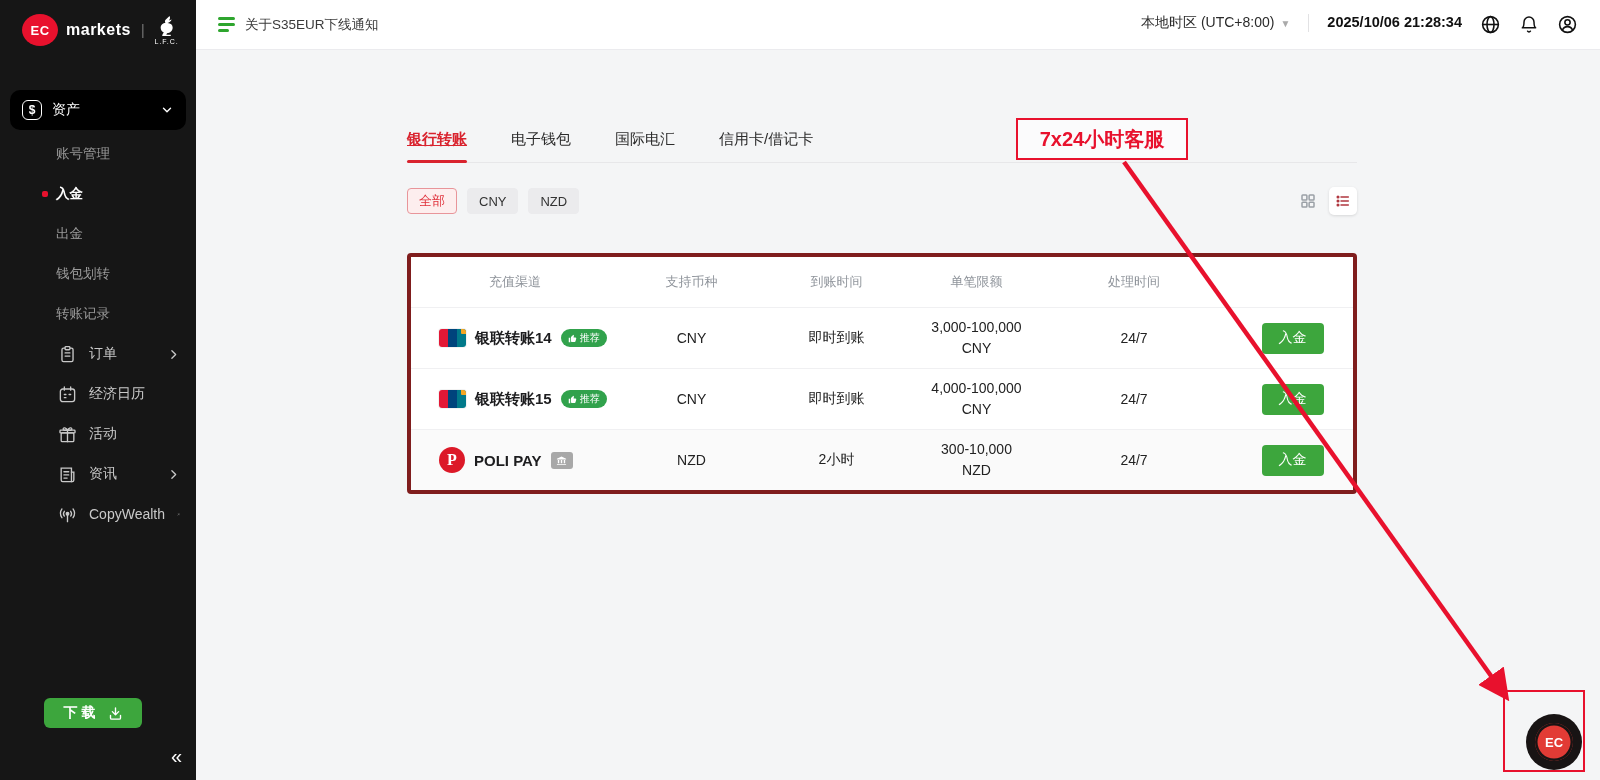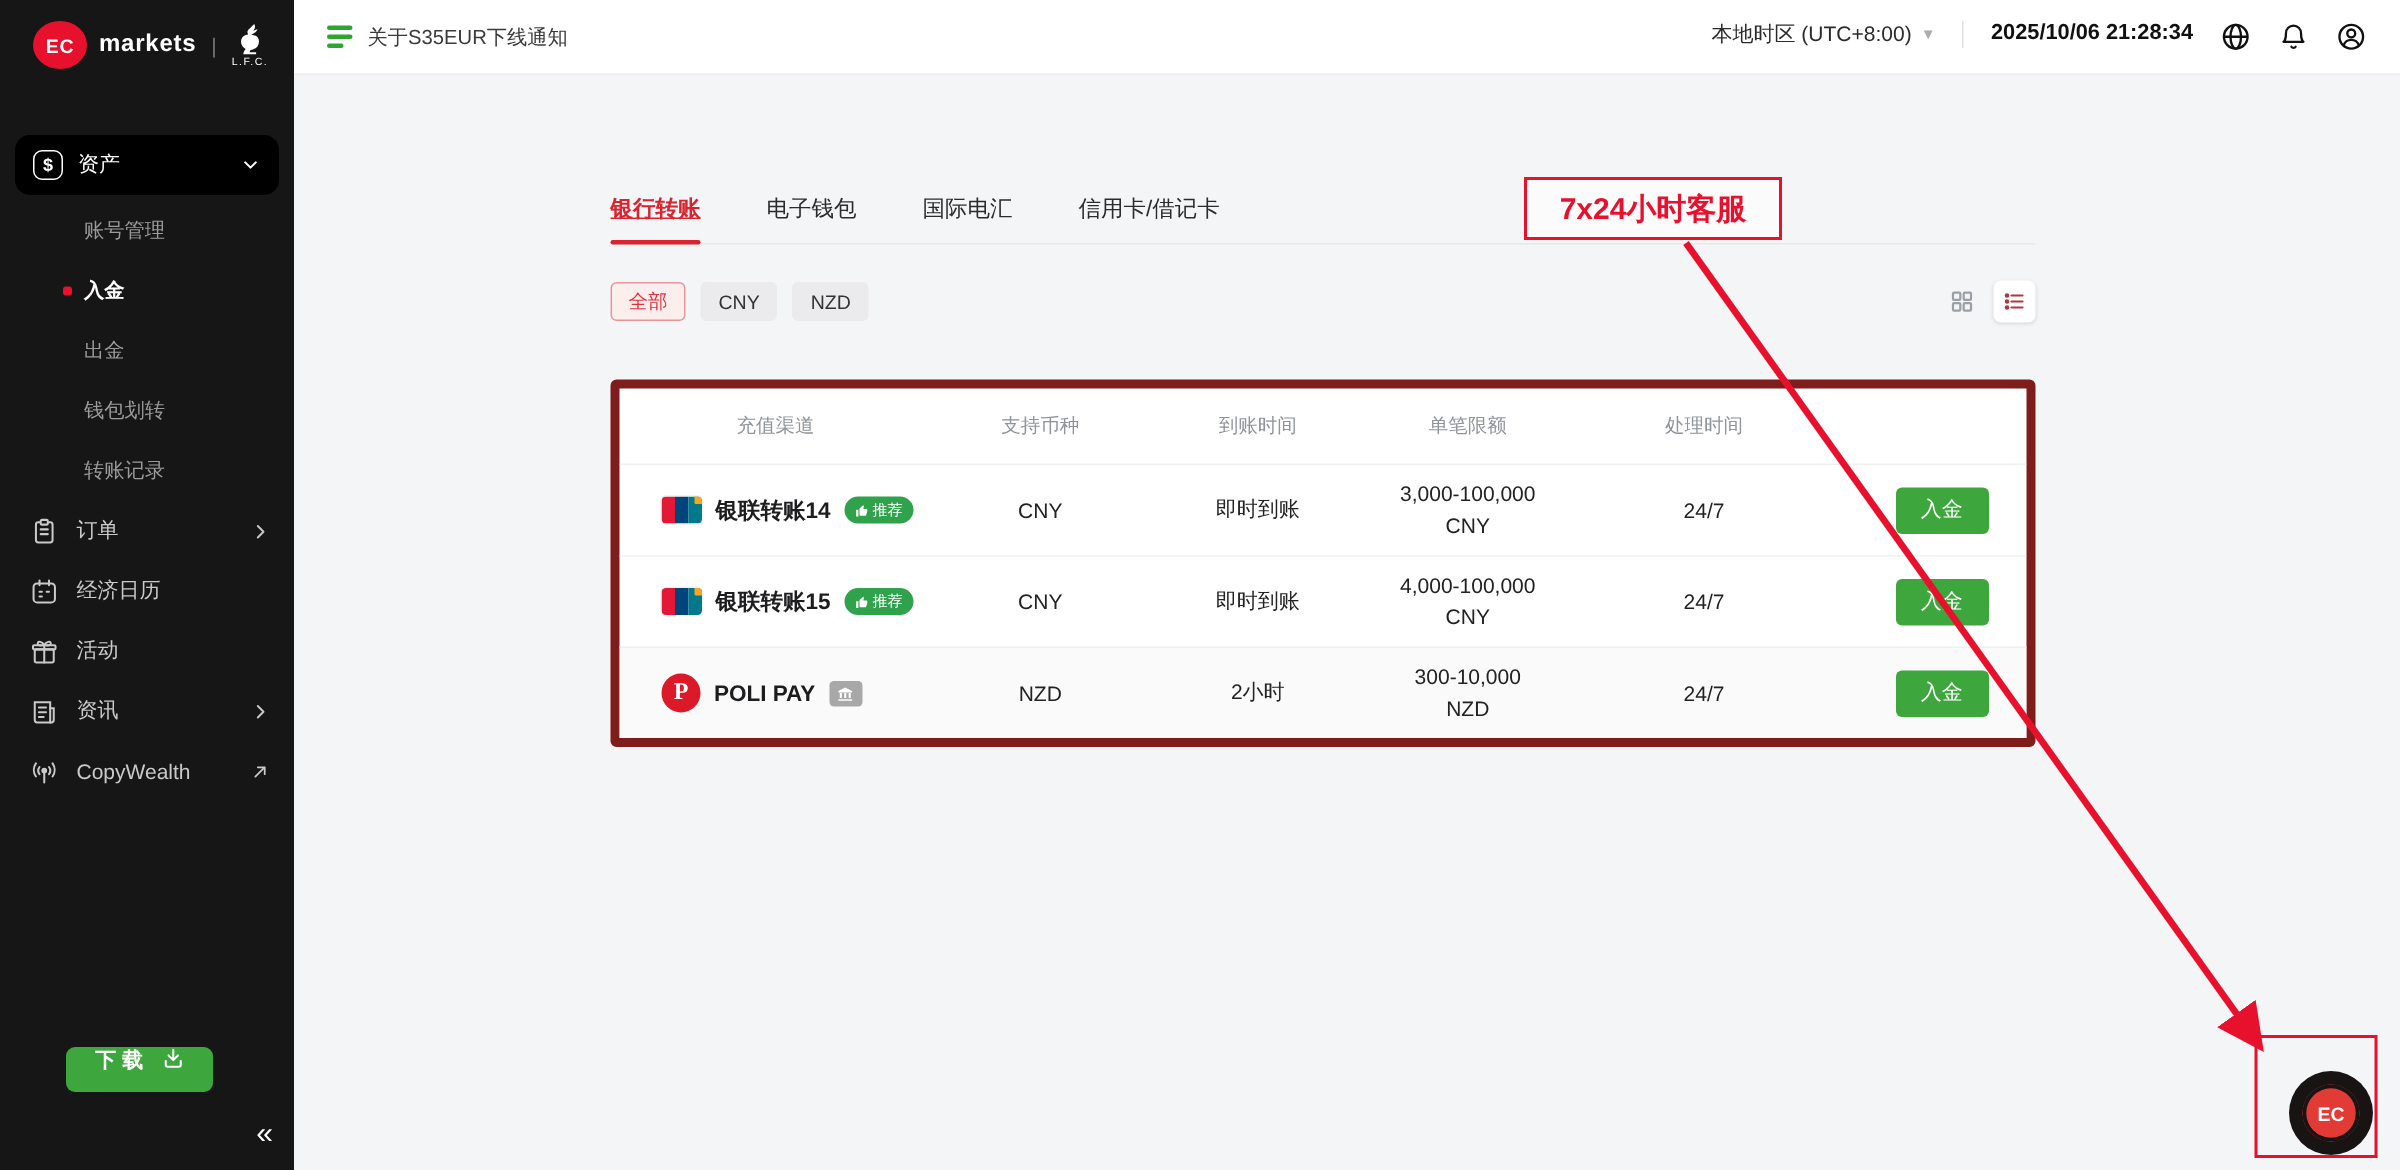--- a/index.html
+++ b/index.html
@@ -45,29 +45,29 @@
     color: #9b9b9b; font-size: 13.5px; cursor: pointer; position: relative;
   }
   .submenu-item.active { color: #fff; font-weight: bold; }
   .active-dot {
     position: absolute; left: 42px; width: 6px; height: 6px;
     background: #e8112d; border-radius: 2px;
   }
 
   .section-item {
     height: 40px; display: flex; align-items: center; padding: 0 16px 0 20px;
-    color: #c9c9c9; font-size: 14px; cursor: pointer; gap: 12px;
+    color: #c9c9c9; font-size: 14px; cursor: pointer; gap: 12px; margin-left: 38px;
   }
   .section-item .grow { flex: 1; }
   .side-icon { display: flex; align-items: center; color: #c9c9c9; }
 
   .download-btn {
     position: absolute; left: 44px; bottom: 52px; width: 98px; height: 30px;
     background: #3da63d; border: none; border-radius: 6px; color: #fff;
-    font-size: 14px; font-weight: bold; display: flex; align-items: flex-start;
+    font-size: 14px; font-weight: bold; display: flex; align-items: center;
     justify-content: center; gap: 8px; cursor: pointer;
     font-family: inherit; letter-spacing: 4px; margin-top: 44px;
   }
   .collapse-btn {
     position: absolute; right: 14px; bottom: 14px; color: #fff; font-size: 20px;
     cursor: pointer; line-height: 1;
   }
 
   
   .topbar {
@@ -115,21 +115,21 @@
   .view-toggles { margin-left: auto; display: flex; align-items: center; gap: 12px; }
   .toggle-grid { color: #9aa0a6; cursor: pointer; display: flex; }
   .toggle-list {
     width: 28px; height: 28px; background: #fff; border-radius: 5px;
     box-shadow: 0 1px 3px rgba(0,0,0,.12); display: flex; align-items: center;
     justify-content: center; color: #b0373f; cursor: pointer;
   }
 
   .card {
     margin-top: 38px; width: 950px; background: #fff;
-    border: 6px solid #7f1d1d; border-radius: 4px; overflow: hidden;
+    border: 4px solid #7f1d1d; border-radius: 4px; overflow: hidden;
   }
   .thead, .trow { display: grid; grid-template-columns: 208px 145px 145px 135px 180px 137px; align-items: center; }
   .thead { height: 50px; }
   .th { text-align: center; font-size: 13px; color: #8f949b; }
   .th:first-child { padding-left: 0; }
   .trow { height: 61px; border-top: 1px solid #f0f0f2; }
   .trow.alt { background: #fafafa; }
   .td { text-align: center; font-size: 14px; color: #222; }
   .td.limit { padding: 0 22px; line-height: 1.5; font-size: 14px; }
   .channel-cell { display: flex; align-items: center; gap: 9px; padding-left: 28px; }

